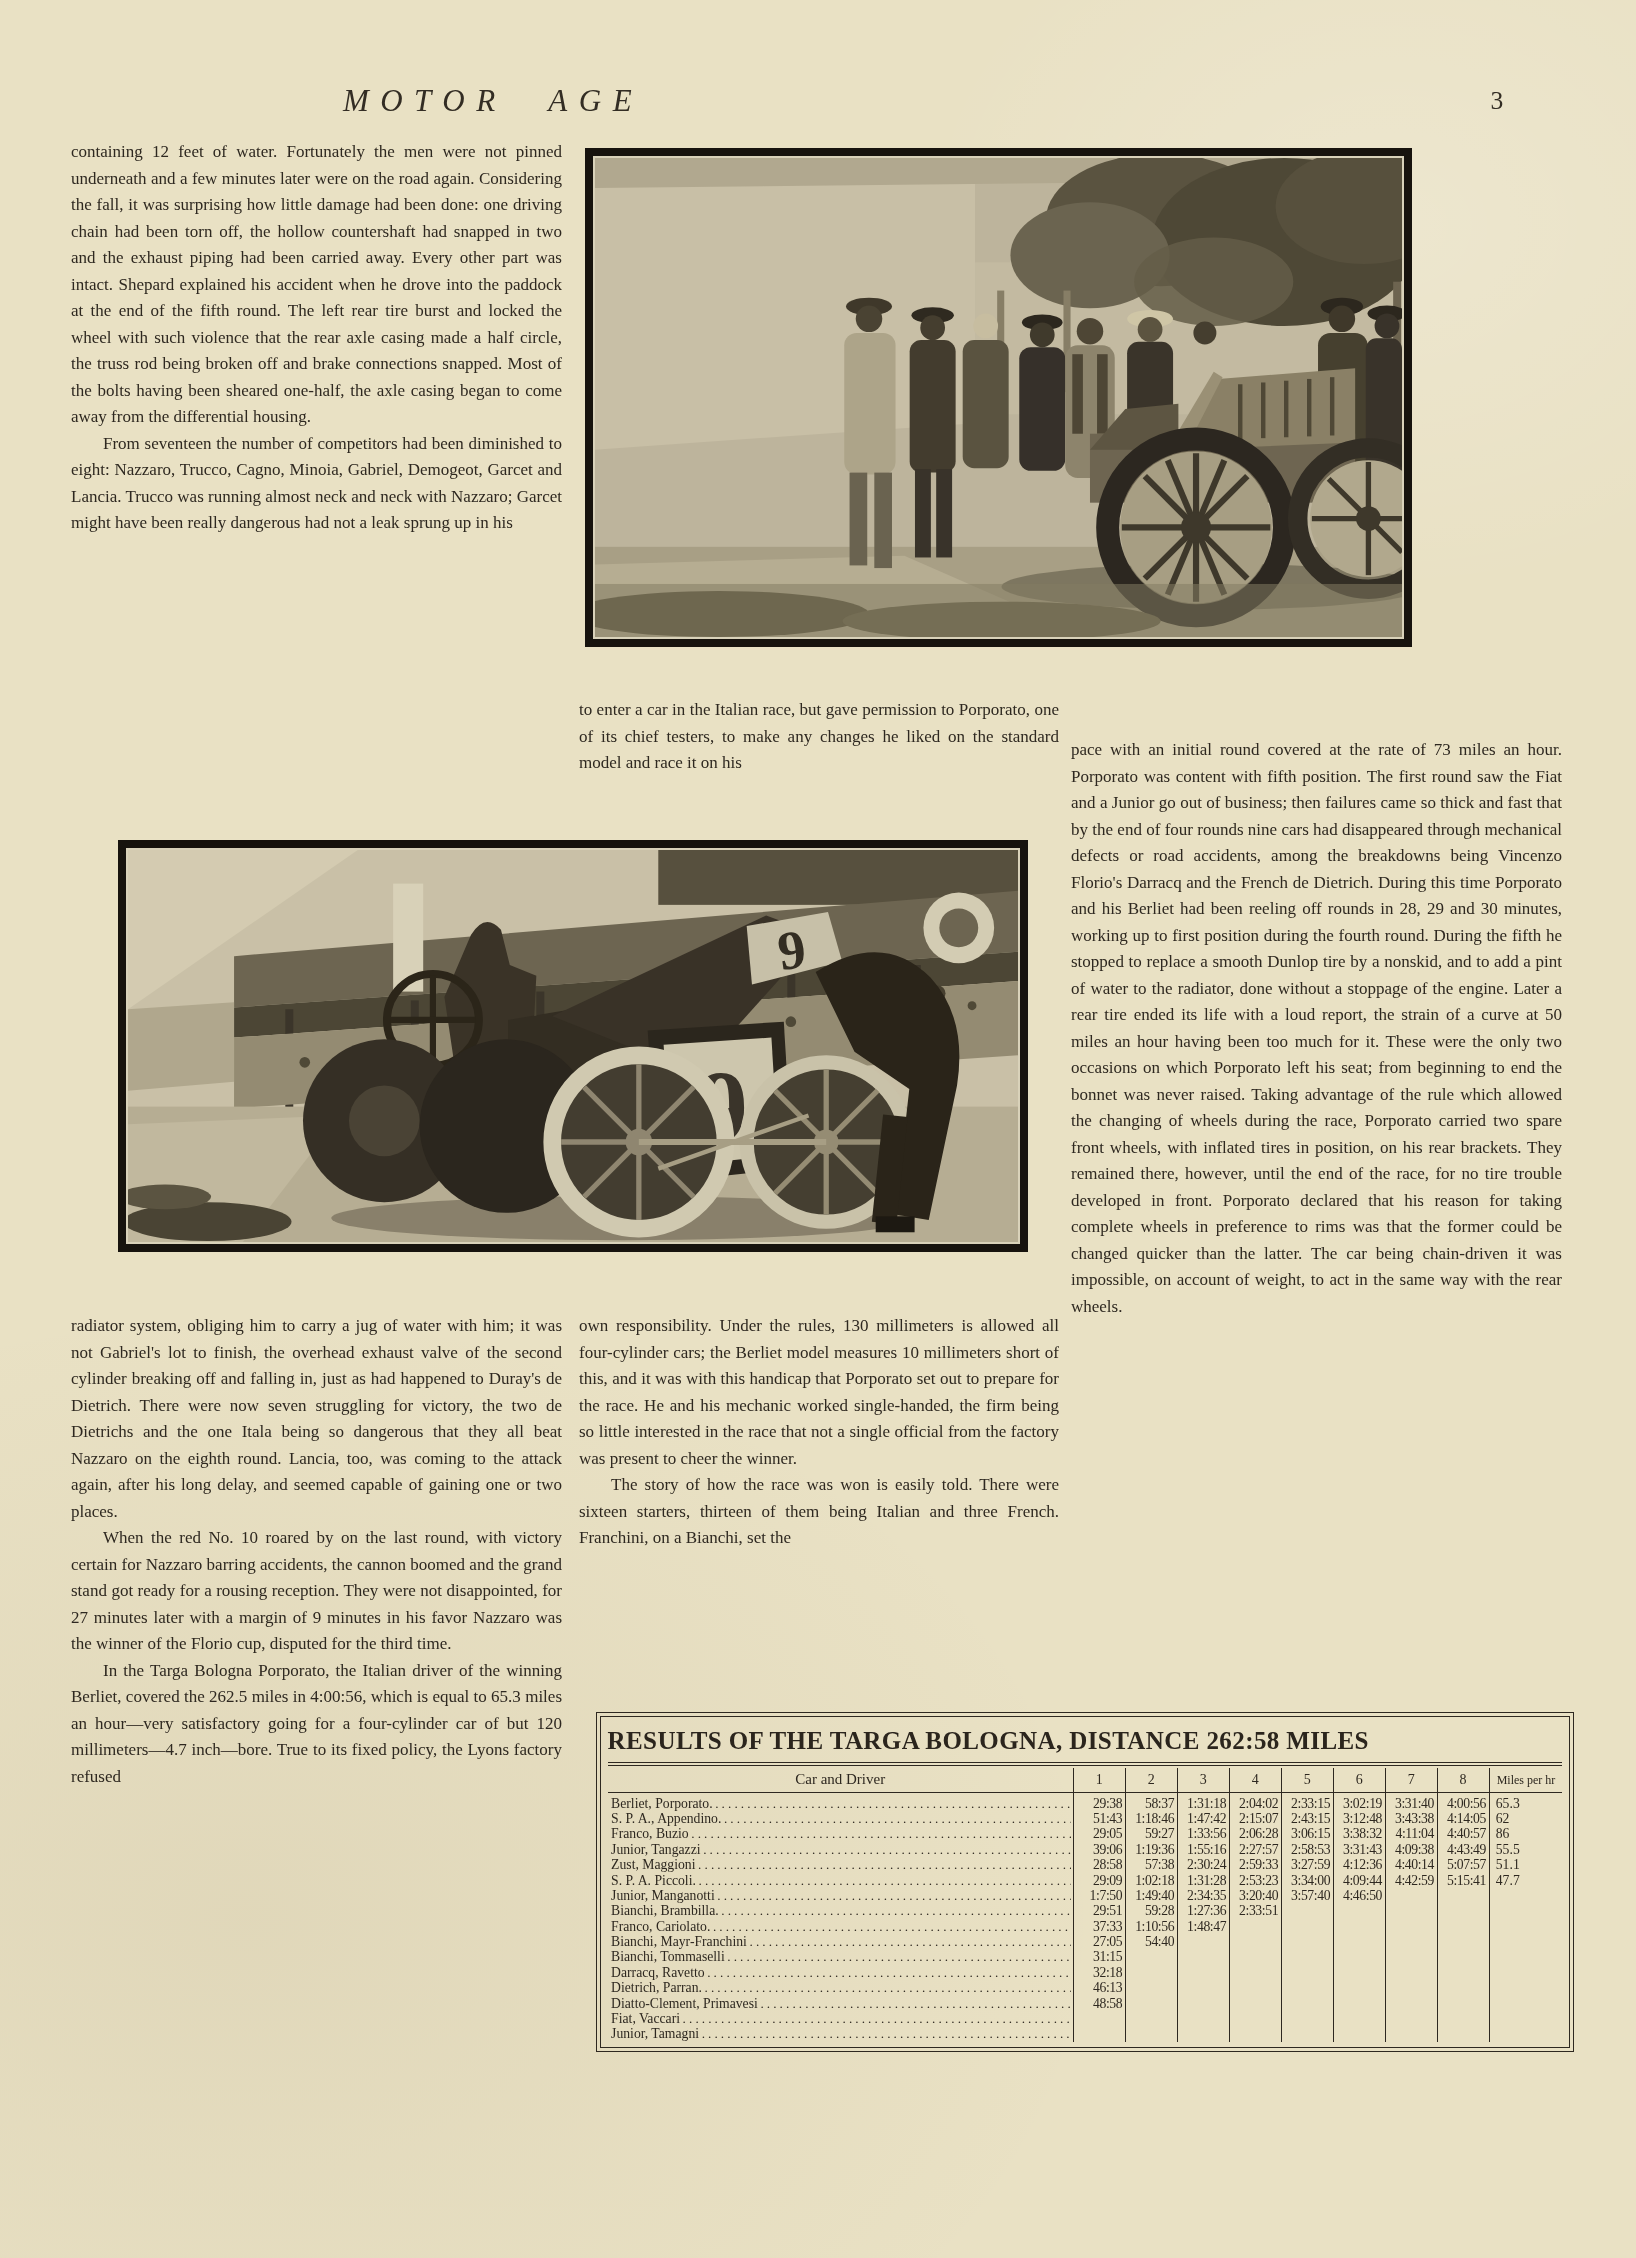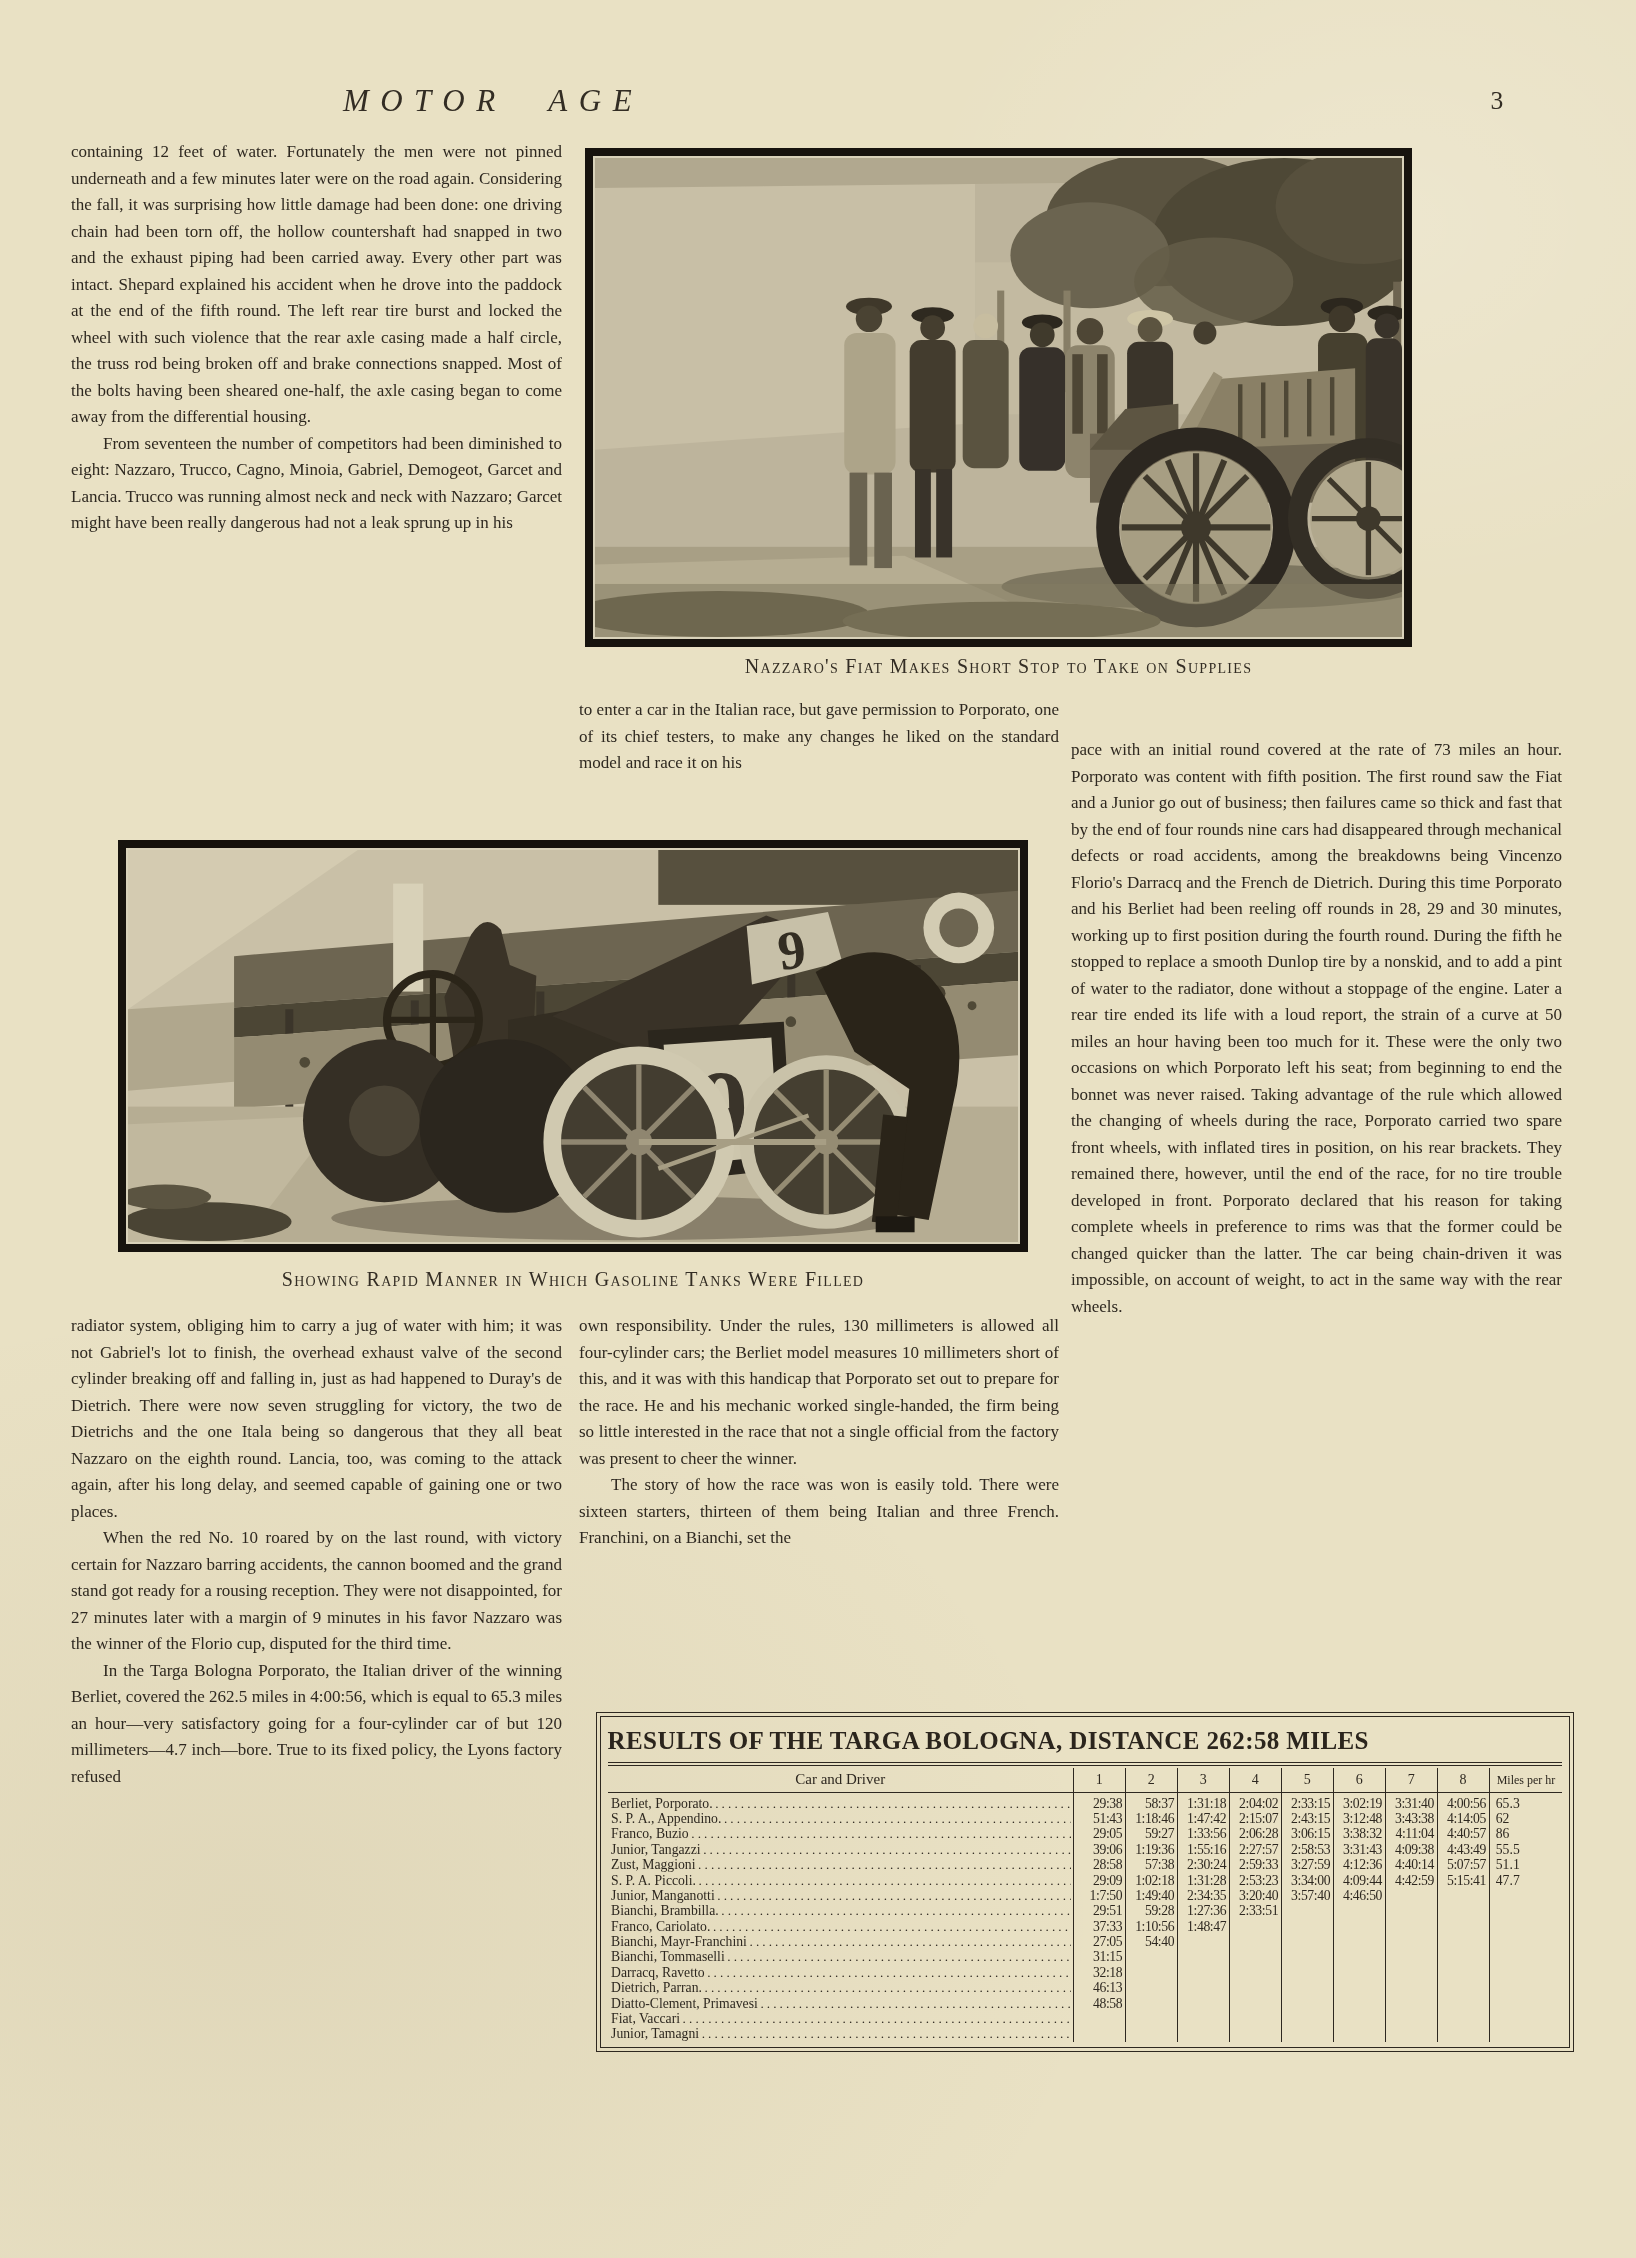--- a/index.html
+++ b/index.html
@@ -172,21 +172,20 @@
           <circle cx="875" cy="408" r="14" fill="#3e382b"></circle>
         </g>
         <g>
           <rect x="0" y="482" width="913" height="60" fill="#837b62" opacity="0.55"></rect>
           <ellipse cx="140" cy="516" rx="170" ry="26" fill="#6e674f"></ellipse>
           <ellipse cx="460" cy="524" rx="180" ry="22" fill="#756e55"></ellipse>
         </g>
       </svg>
     </div>
   </div>
-  <div id="caption1" class="caption">Nazzaro's Fiat Makes Short Stop to Take on Supplies</div>
 
   <div id="col-mid-top" class="col">
     <p>to enter a car in the Italian race, but gave permission to Porporato, one of its chief testers, to make any changes he liked on the standard model and race it on his</p>
   </div>
 
   <div id="col-right" class="col">
     <p>pace with an initial round covered at the rate of 73 miles an hour.  Porporato was content with fifth position.  The first round saw the Fiat and a Junior go out of business; then failures came so thick and fast that by the end of four rounds nine cars had disappeared through mechanical defects or road accidents, among the breakdowns being Vincenzo Florio's Darracq and the French de Dietrich.  During this time Porporato and his Berliet had been reeling off rounds in 28, 29 and 30 minutes, working up to first position during the fourth round.  During the fifth he stopped to replace a smooth Dunlop tire by a nonskid, and to add a pint of water to the radiator, done without a stoppage of the engine.  Later a rear tire ended its life with a loud report, the strain of a curve at 50 miles an hour having been too much for it.  These were the only two occasions on which Porporato left his seat; from beginning to end the bonnet was never raised.  Taking advantage of the rule which allowed the changing of wheels during the race, Porporato carried two spare front wheels, with inflated tires in position, on his rear brackets.  They remained there, however, until the end of the race, for no tire trouble developed in front.  Porporato declared that his reason for taking complete wheels in preference to rims was that the former could be changed quicker than the latter.  The car being chain-driven it was impossible, on account of weight, to act in the same way with the rear wheels.</p>
   </div>
 
   <div id="photo2" class="photo-frame">
@@ -274,21 +273,20 @@
           <line x1="600" y1="360" x2="770" y2="300" stroke="#a79e84" stroke-width="5"></line>
         </g>
         <g>
           <path d="M778,138 q76,-48 130,6 q42,46 30,122 l-32,152 -38,-6 16,-142 -62,-42 z" fill="#2a2419"></path>
           <rect x="848" y="300" width="28" height="122" fill="#2a2419" transform="rotate(6 862 360)"></rect>
           <rect x="846" y="414" width="44" height="18" fill="#1d1912"></rect>
         </g>
       </svg>
     </div>
   </div>
-  <div id="caption2" class="caption">Showing Rapid Manner in Which Gasoline Tanks Were Filled</div>
 
   <div id="col-left-bottom" class="col">
     <p>radiator system, obliging him to carry a jug of water with him; it was not Gabriel's lot to finish, the overhead exhaust valve of the second cylinder breaking off and falling in, just as had happened to Duray's de Dietrich.  There were now seven struggling for victory, the two de Dietrichs and the one Itala being so dangerous that they all beat Nazzaro on the eighth round.  Lancia, too, was coming to the attack again, after his long delay, and seemed capable of gaining one or two places.</p>
     <p class="indent">When the red No. 10 roared by on the last round, with victory certain for Nazzaro barring accidents, the cannon boomed and the grand stand got ready for a rousing reception.  They were not disappointed, for 27 minutes later with a margin of 9 minutes in his favor Nazzaro was the winner of the Florio cup, disputed for the third time.</p>
     <p class="indent">In the Targa Bologna Porporato, the Italian driver of the winning Berliet, covered the 262.5 miles in 4:00:56, which is equal to 65.3 miles an hour—very satisfactory going for a four-cylinder car of but 120 millimeters—4.7 inch—bore.  True to its fixed policy, the Lyons factory refused</p>
   </div>
 
   <div id="col-mid-bottom" class="col">
     <p>own responsibility.  Under the rules, 130 millimeters is allowed all four-cylinder cars; the Berliet model measures 10 millimeters short of this, and it was with this handicap that Porporato set out to prepare for the race.  He and his mechanic worked single-handed, the firm being so little interested in the race that not a single official from the factory was present to cheer the winner.</p>
     <p class="indent">The story of how the race was won is easily told.  There were sixteen starters, thirteen of them being Italian and three French.  Franchini, on a Bianchi, set the</p>

